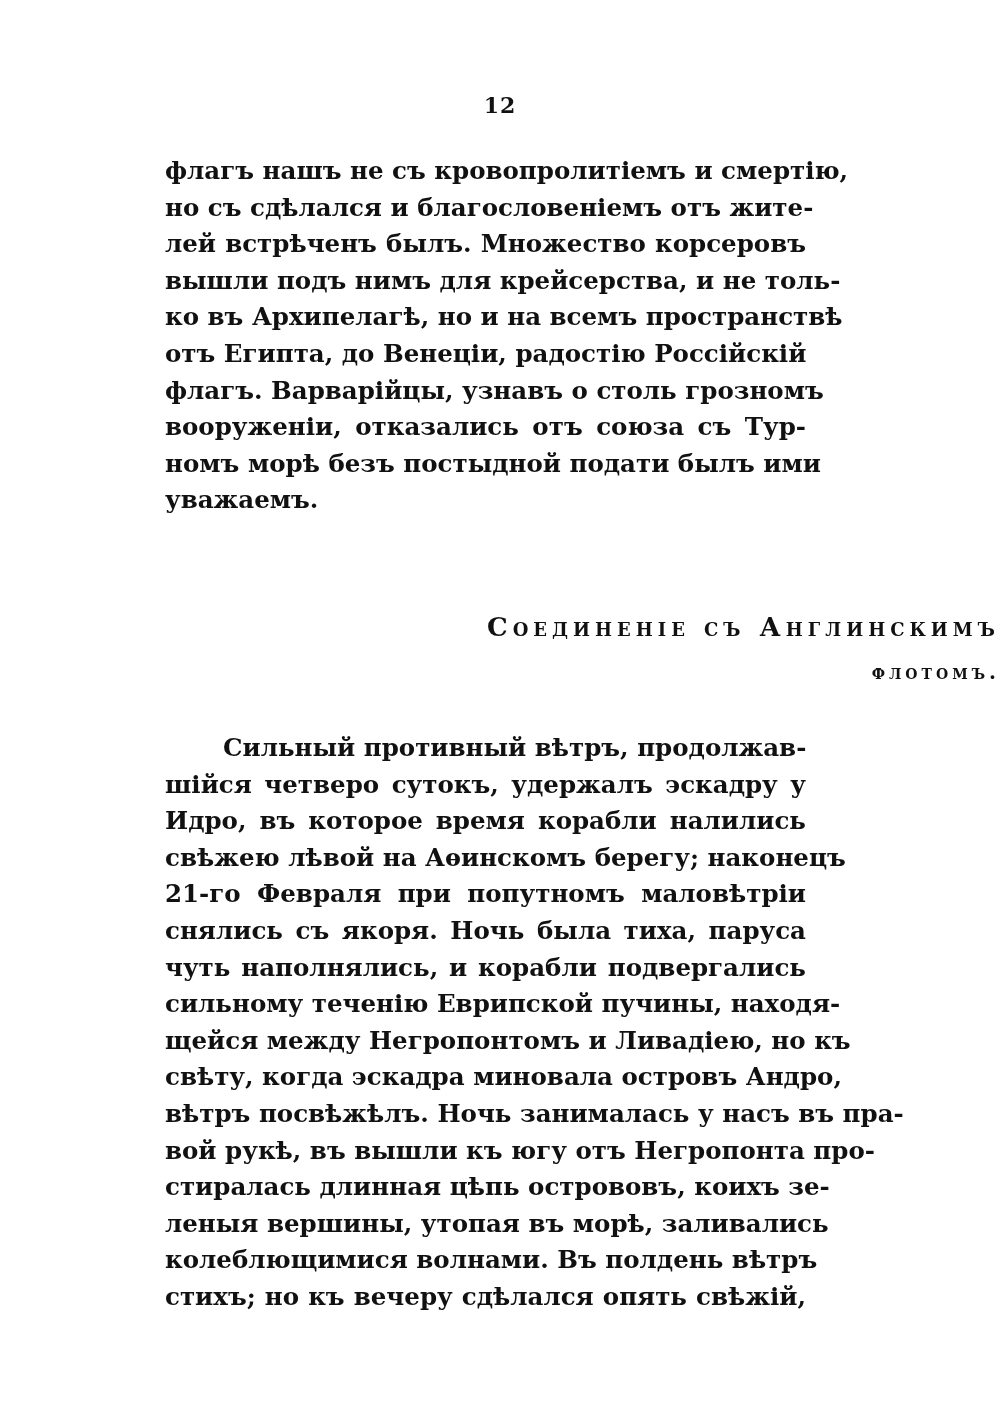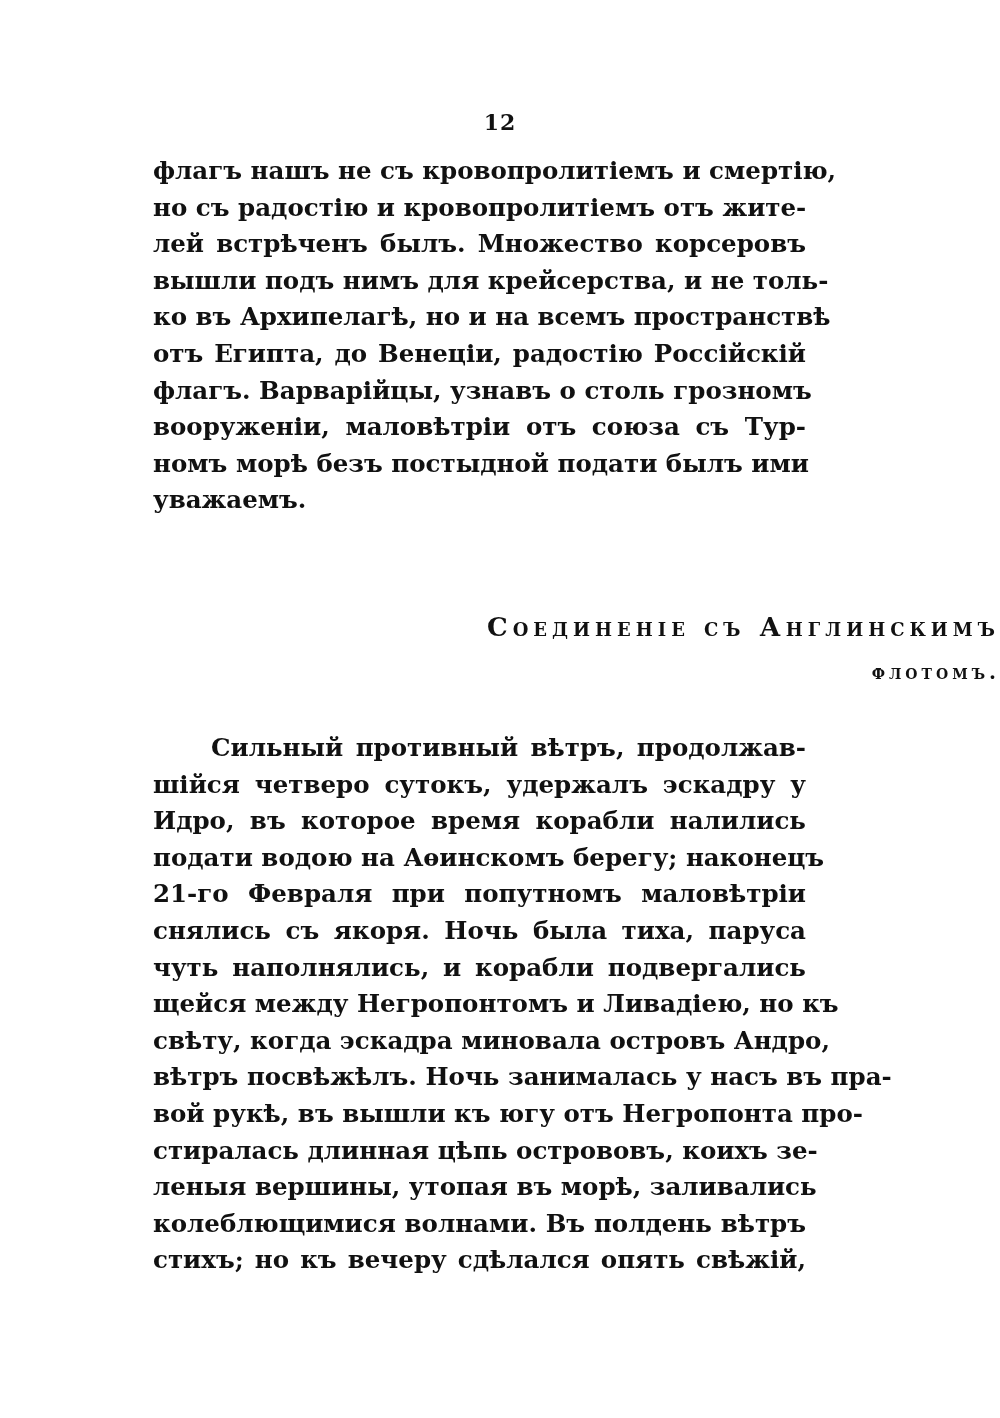--- a/index.html
+++ b/index.html
@@ -10,21 +10,21 @@
     body {
       width: 1000px;
       height: 1418px;
       position: relative;
       overflow: hidden;
       font-family: "DejaVu Serif", "Liberation Serif", serif;
       color: #111111;
     }
     .page-number {
       position: absolute;
-      top: 109px;
+      top: 92px;
       left: 0;
       width: 1000px;
       text-align: center;
       font-size: 22px;
       font-weight: bold;
       letter-spacing: 1px;
     }
     .block {
       position: absolute;
       left: 153px;
@@ -32,20 +32,21 @@
     }
     .line {
       height: 36.6px;
       line-height: 36.6px;
       font-size: 24.5px;
       font-weight: bold;
       white-space: nowrap;
       text-align: justify;
       text-align-last: justify;
       overflow: visible;
+      margin-left: 12px;
     }
     .line.last {
       text-align-last: left;
     }
     .line.indent {
       padding-left: 58px;
       box-sizing: border-box;
     }
     #para1 { top: 153px; }
     #para2 { top: 730px; }
@@ -64,42 +65,43 @@
   </style>
 </head>
 <body>
 
 <div>
 
   <div class="page-number">12</div>
 
   <div class="block" id="para1">
     <div class="line">флагъ нашъ не съ кровопролитіемъ и смертію,</div>
-    <div class="line">но съ радостію и кровопролитіемъ отъ жите-</div>
+    <div class="line">но съ сдѣлался и благословеніемъ отъ жите-</div>
     <div class="line">лей встрѣченъ былъ.  Множество корсеровъ</div>
     <div class="line">вышли подъ нимъ для крейсерства, и не толь-</div>
     <div class="line">ко въ Архипелагѣ, но и на всемъ пространствѣ</div>
     <div class="line">отъ Египта, до Венеціи, радостію Россійскій</div>
     <div class="line">флагъ. Варварійцы, узнавъ о столь грозномъ</div>
-    <div class="line">вооруженіи, маловѣтріи отъ союза съ Тур-</div>
+    <div class="line">вооруженіи, отказались отъ союза съ Тур-</div>
     <div class="line">номъ морѣ безъ постыдной подати былъ ими</div>
     <div class="line last">уважаемъ.</div>
   </div>
 
   <div class="heading" id="heading-line1">Соединеніе съ Англинскимъ</div>
   <div class="heading" id="heading-line2">флотомъ.</div>
 
   <div class="block" id="para2">
     <div class="line indent">Сильный противный вѣтръ, продолжав-</div>
     <div class="line">шійся четверо сутокъ,  удержалъ эскадру у</div>
     <div class="line">Идро,  въ которое время корабли налились</div>
-    <div class="line">подати водою на Аѳинскомъ берегу; наконецъ</div>
+    <div class="line">свѣжею лѣвой на Аѳинскомъ берегу; наконецъ</div>
     <div class="line">21-го Февраля  при попутномъ маловѣтріи</div>
     <div class="line">снялись съ якоря.  Ночь была тиха, паруса</div>
     <div class="line">чуть наполнялись,  и корабли  подвергались</div>
+    <div class="line">сильному теченію Еврипской пучины, находя-</div>
     <div class="line">щейся между Негропонтомъ и Ливадіею, но къ</div>
     <div class="line">свѣту, когда эскадра миновала островъ Андро,</div>
     <div class="line">вѣтръ посвѣжѣлъ. Ночь занималась у насъ въ пра-</div>
     <div class="line">вой рукѣ, въ вышли къ югу отъ Негропонта про-</div>
     <div class="line">стиралась длинная цѣпь острововъ, коихъ зе-</div>
     <div class="line">леныя вершины, утопая въ морѣ, заливались</div>
     <div class="line">колеблющимися волнами.  Въ полдень вѣтръ</div>
     <div class="line">стихъ; но къ вечеру сдѣлался опять свѣжій,</div>
   </div>
 

